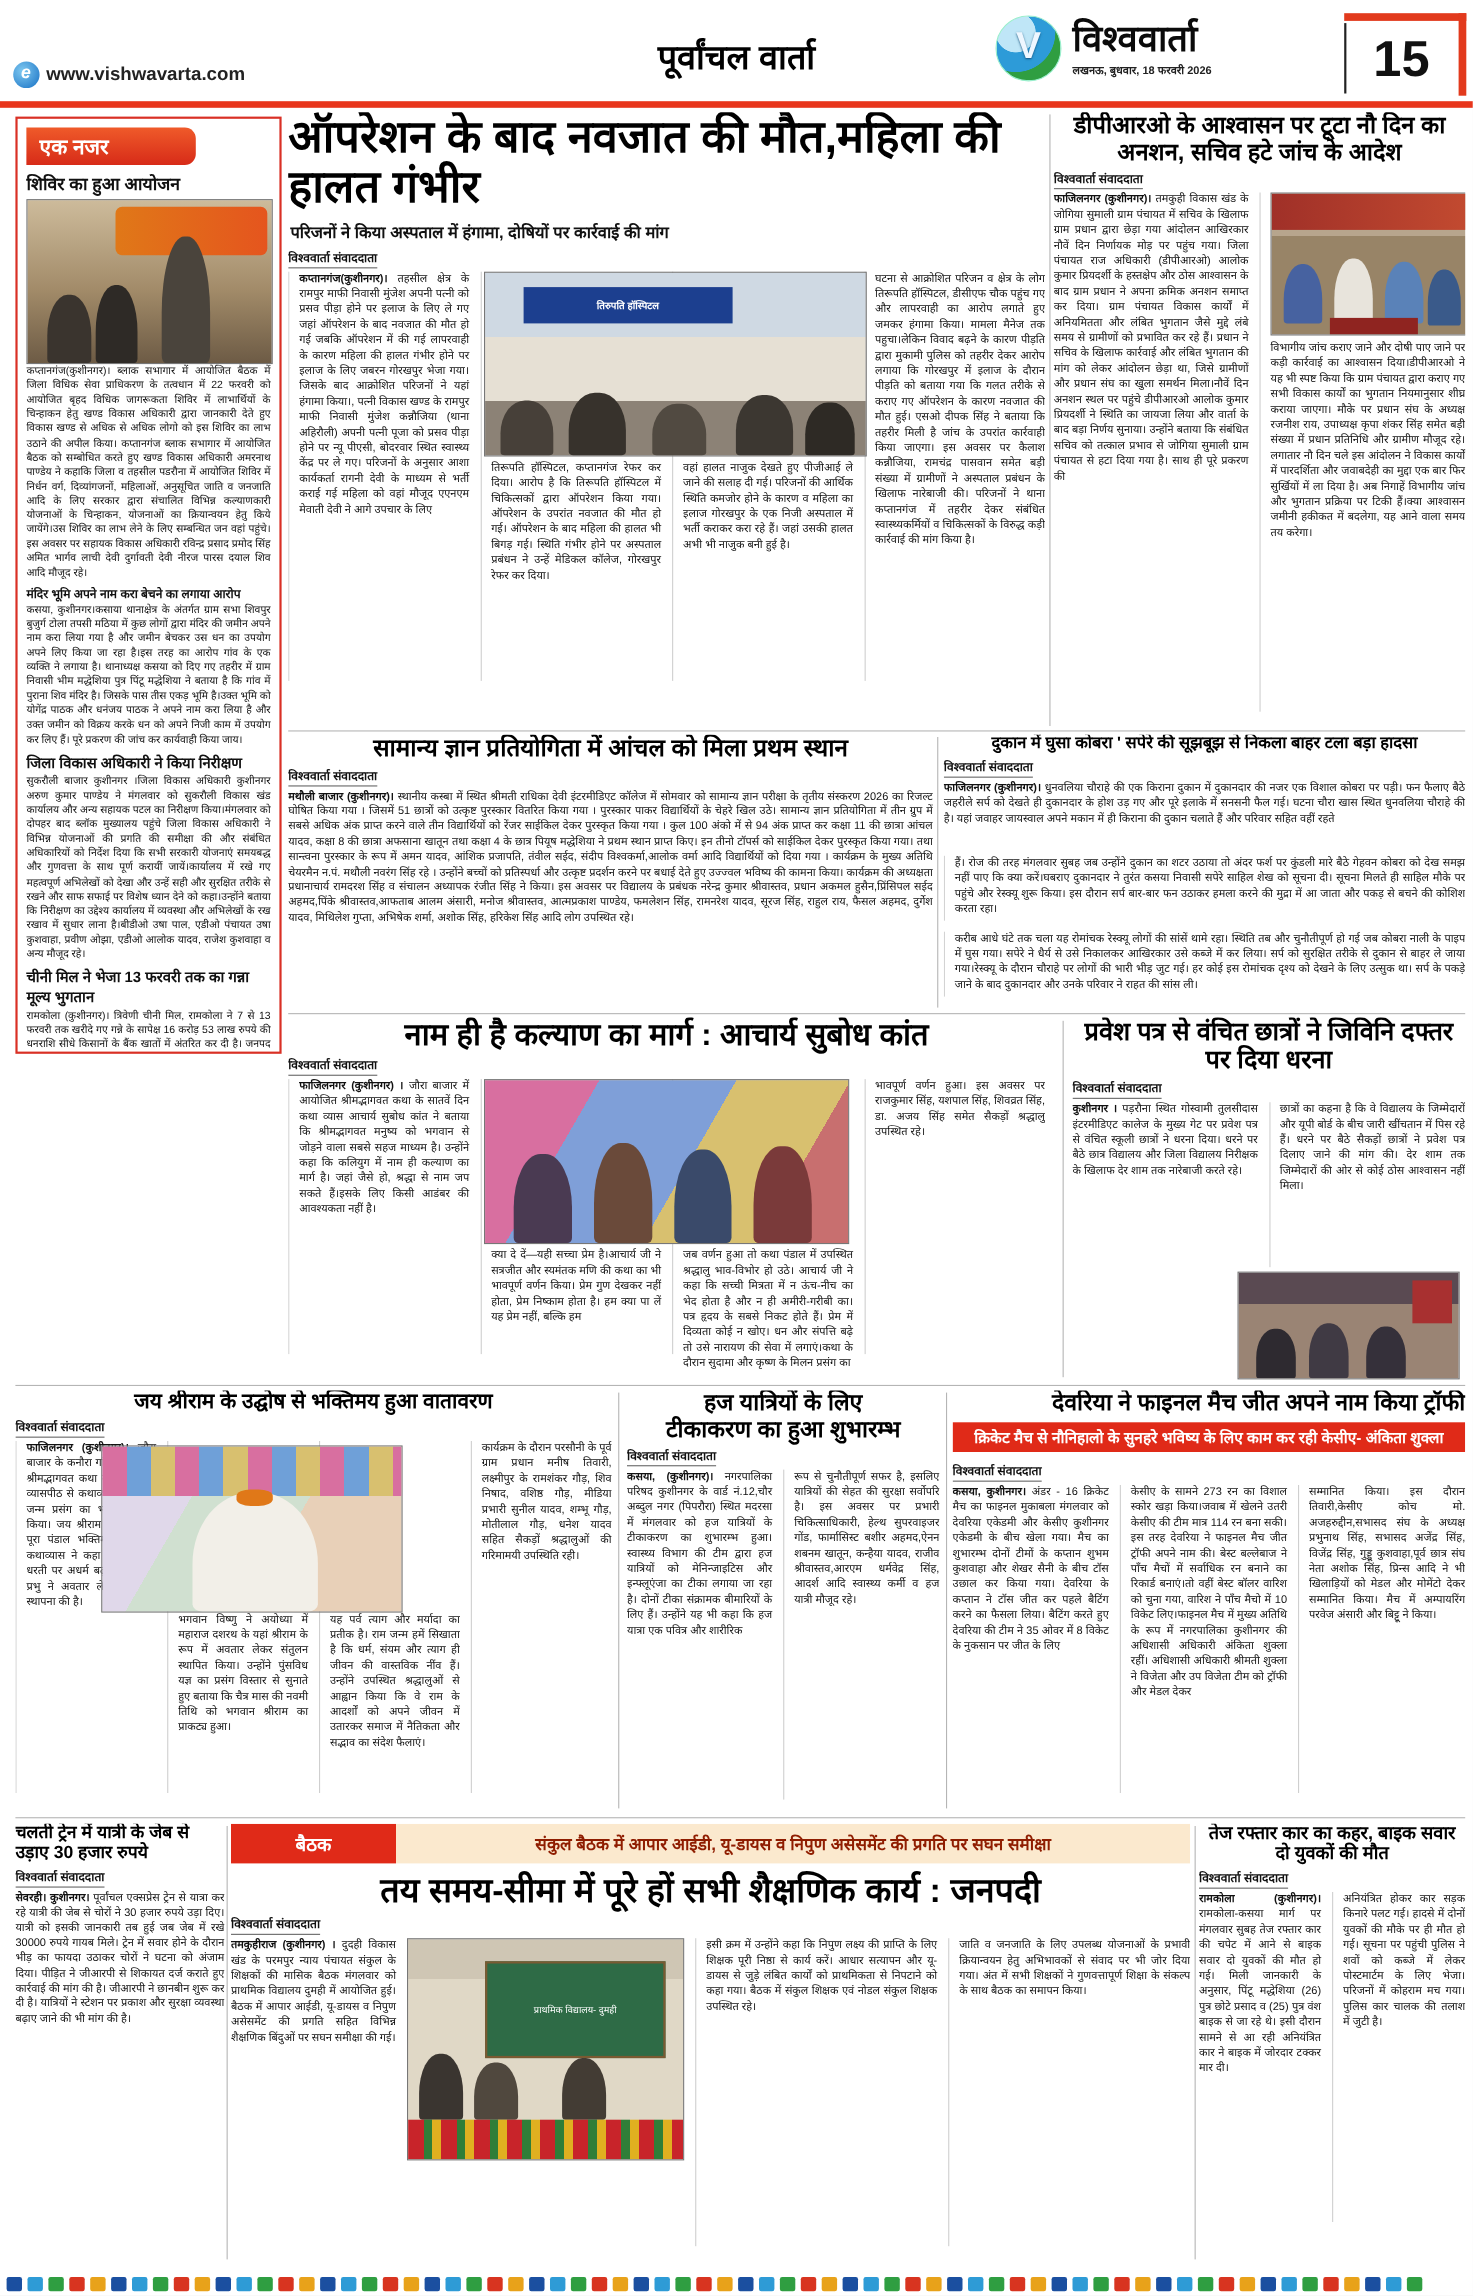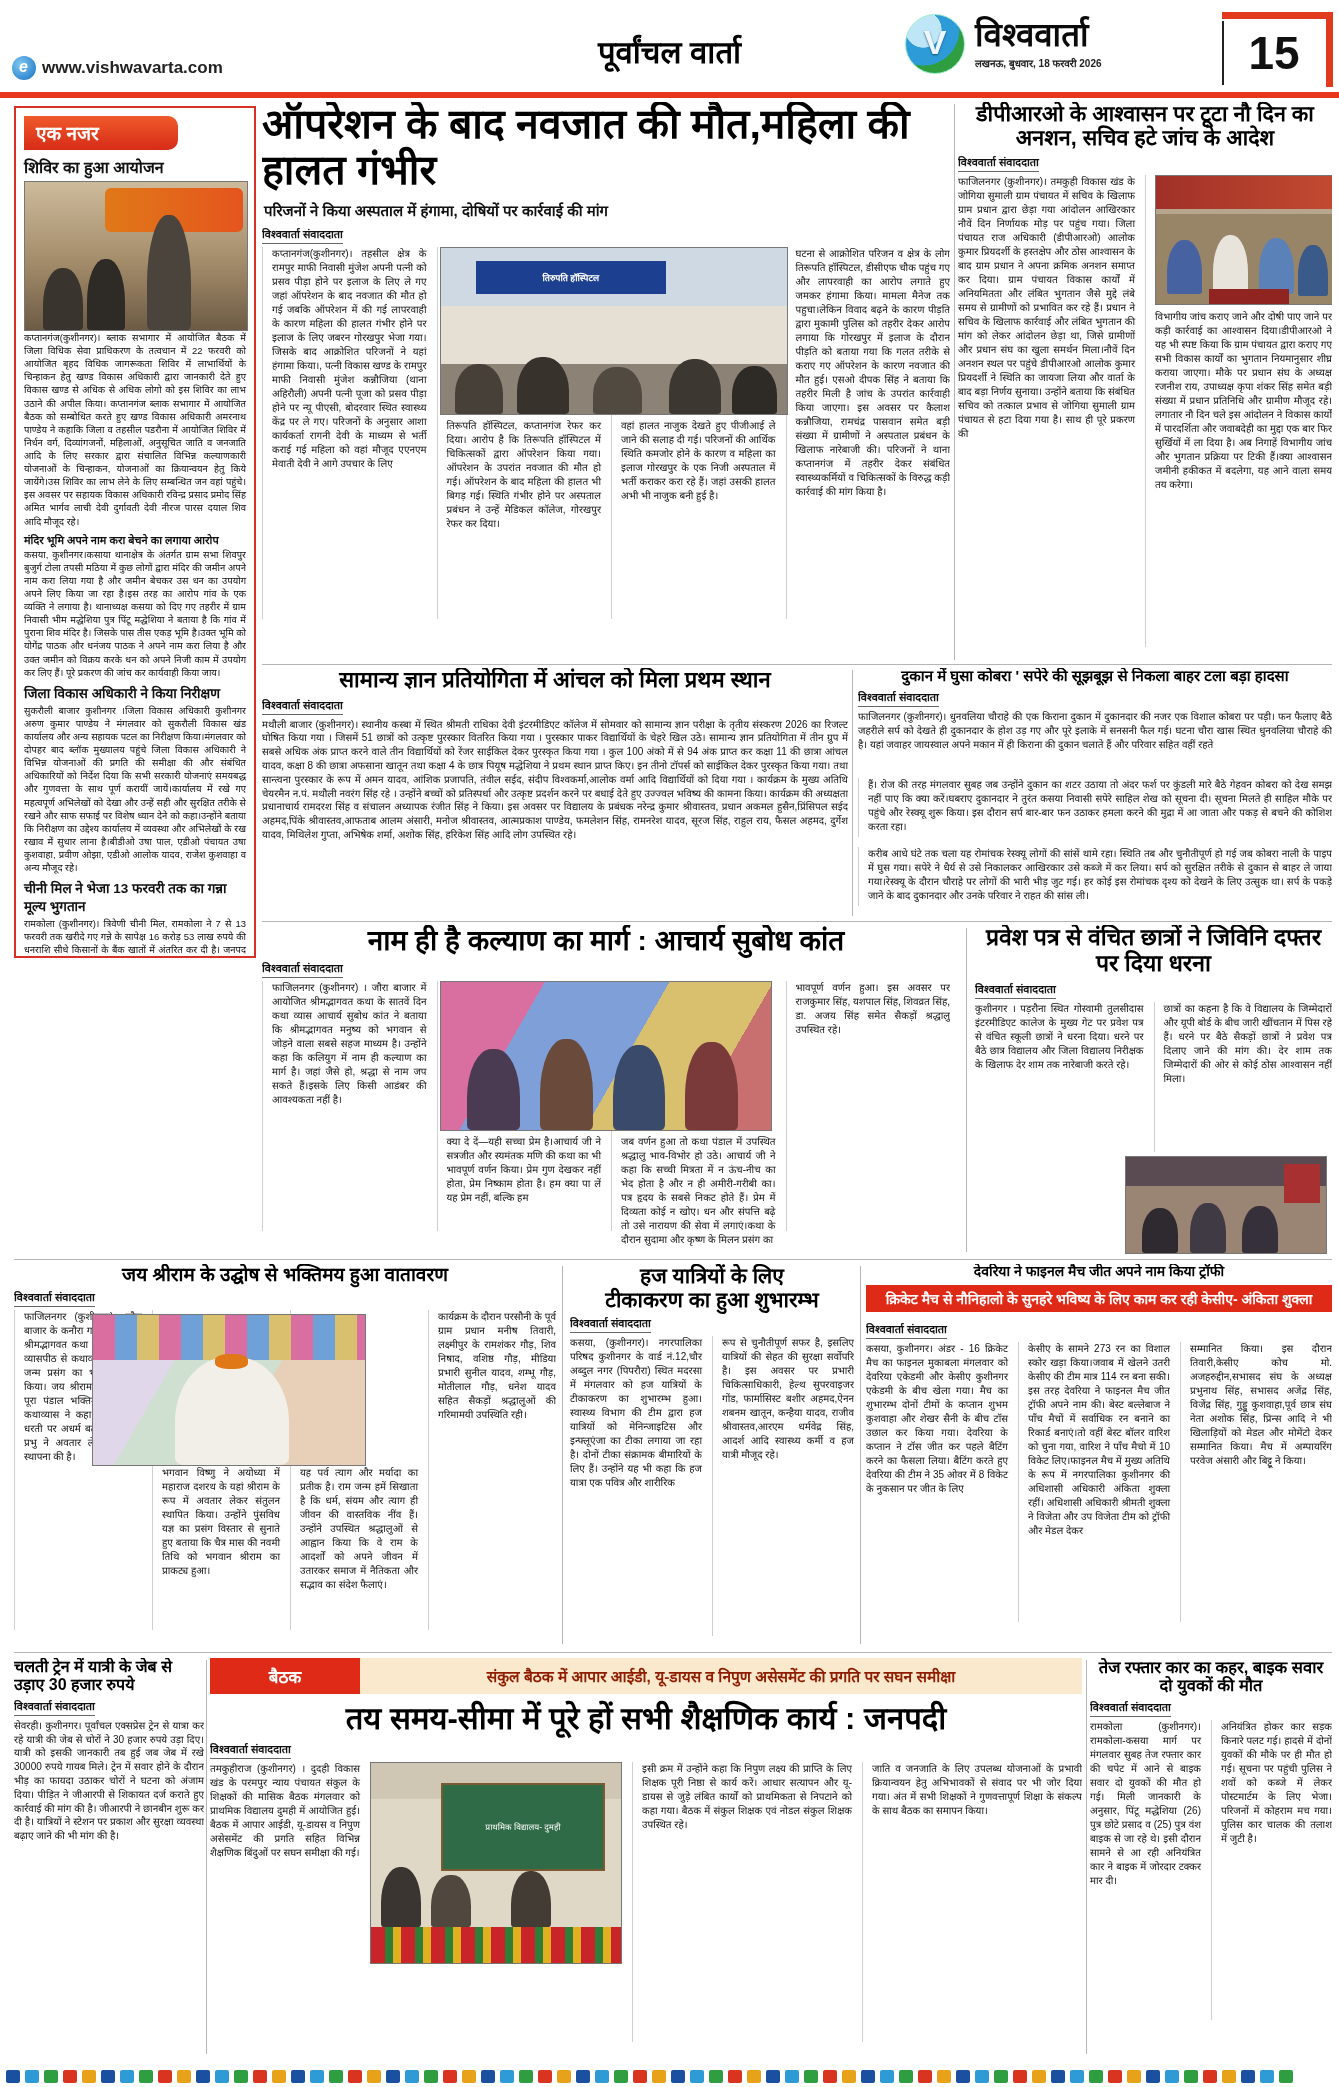--- a/index.html
+++ b/index.html
@@ -19,21 +19,21 @@
   .brand-date{font-size:10px;font-weight:bold;color:#222;margin-top:4px;}
   .pagenobox{position:absolute;right:6px;top:12px;width:104px;height:68px;border-top:7px solid #e23a1d;border-right:7px solid #e23a1d;display:flex;align-items:center;justify-content:center;}
   .pagenobox .vr{position:absolute;left:0;top:2px;bottom:2px;width:2px;background:#222;}
   .pageno{font-size:46px;font-weight:800;color:#111;}
   .redrule{position:absolute;left:0;top:92px;width:1339px;height:6px;background:#e8361c;}
   
   .art{position:absolute;overflow:hidden;}
   .hl{font-weight:800;color:#000;line-height:1.12;}
   .deck{font-weight:bold;color:#111;}
   .byline{font-weight:bold;font-size:11px;color:#111;border-bottom:1.5px solid #666;display:inline-block;padding-bottom:2px;margin:4px 0 3px 0;}
-  .dl{font-weight:normal;}
+  .dl{font-weight:bold;}
   .cols{display:flex;gap:10px;position:relative;}
   .col{flex:1;font-size:10px;line-height:1.4;text-align:justify;border-left:1px solid #cfcfcf;padding-left:9px;min-width:0;}
   .col:first-child{border-left:none;padding-left:0;}
   .body-sm{font-size:9.5px;line-height:1.38;text-align:justify;}
   
   .photo{position:relative;border:1px solid #777;overflow:hidden;background:#a99a84;}
   .fig{position:absolute;border-radius:46% 46% 8% 8%/60% 60% 6% 6%;}
   .ph-meeting{background:linear-gradient(180deg,#cdbb9b 0%,#a28b69 55%,#6d5b45 100%);}
   .ph-banner{position:absolute;right:2%;top:4%;width:62%;height:30%;background:linear-gradient(90deg,#e07818,#e5551e);border-radius:6px;}
   .ph-hospital{background:linear-gradient(180deg,#cfd9e3 0 35%,#e6e0d4 35% 70%,#8c8276 70% 100%);}
@@ -64,21 +64,21 @@
   #cobra .hl{font-size:15px;white-space:nowrap;text-align:center;}
   #naam{left:262px;top:925px;width:688px;height:330px;}
   #naam .hl{font-size:28px;text-align:center;white-space:nowrap;}
   #pravesh{left:975px;top:925px;width:357px;height:330px;}
   #pravesh .hl{font-size:23px;text-align:center;}
   #jay{left:14px;top:1264px;width:542px;height:382px;}
   #jay .hl{font-size:19px;text-align:center;white-space:nowrap;}
   #haj{left:570px;top:1264px;width:284px;height:382px;}
   #haj .hl{font-size:21px;text-align:center;}
   #devaria{left:866px;top:1264px;width:466px;height:382px;}
-  #devaria .hl{font-size:14px;text-align:center;white-space:nowrap;}
+  #devaria .hl{font-size:21px;text-align:right;white-space:nowrap;}
   .redband{background:#e02a18;color:#fff;font-weight:800;font-size:14px;text-align:center;padding:4px 2px;margin:5px 0;}
   #train{left:14px;top:1658px;width:190px;height:398px;}
   #train .hl{font-size:16px;}
   #baithak{left:210px;top:1658px;width:872px;height:398px;}
   .kickerrow{display:flex;height:36px;}
   .kicker-label{background:#e02a18;color:#fff;font-weight:800;font-size:17px;display:flex;align-items:center;justify-content:center;width:150px;}
   .kicker-banner{background:#fbe9ce;color:#8f1d00;font-weight:800;font-size:15.5px;display:flex;align-items:center;justify-content:center;flex:1;}
   #baithak .hl{font-size:31px;text-align:center;margin-top:8px;}
   #tej{left:1090px;top:1658px;width:242px;height:398px;}
   #tej .hl{font-size:16.5px;text-align:center;}

